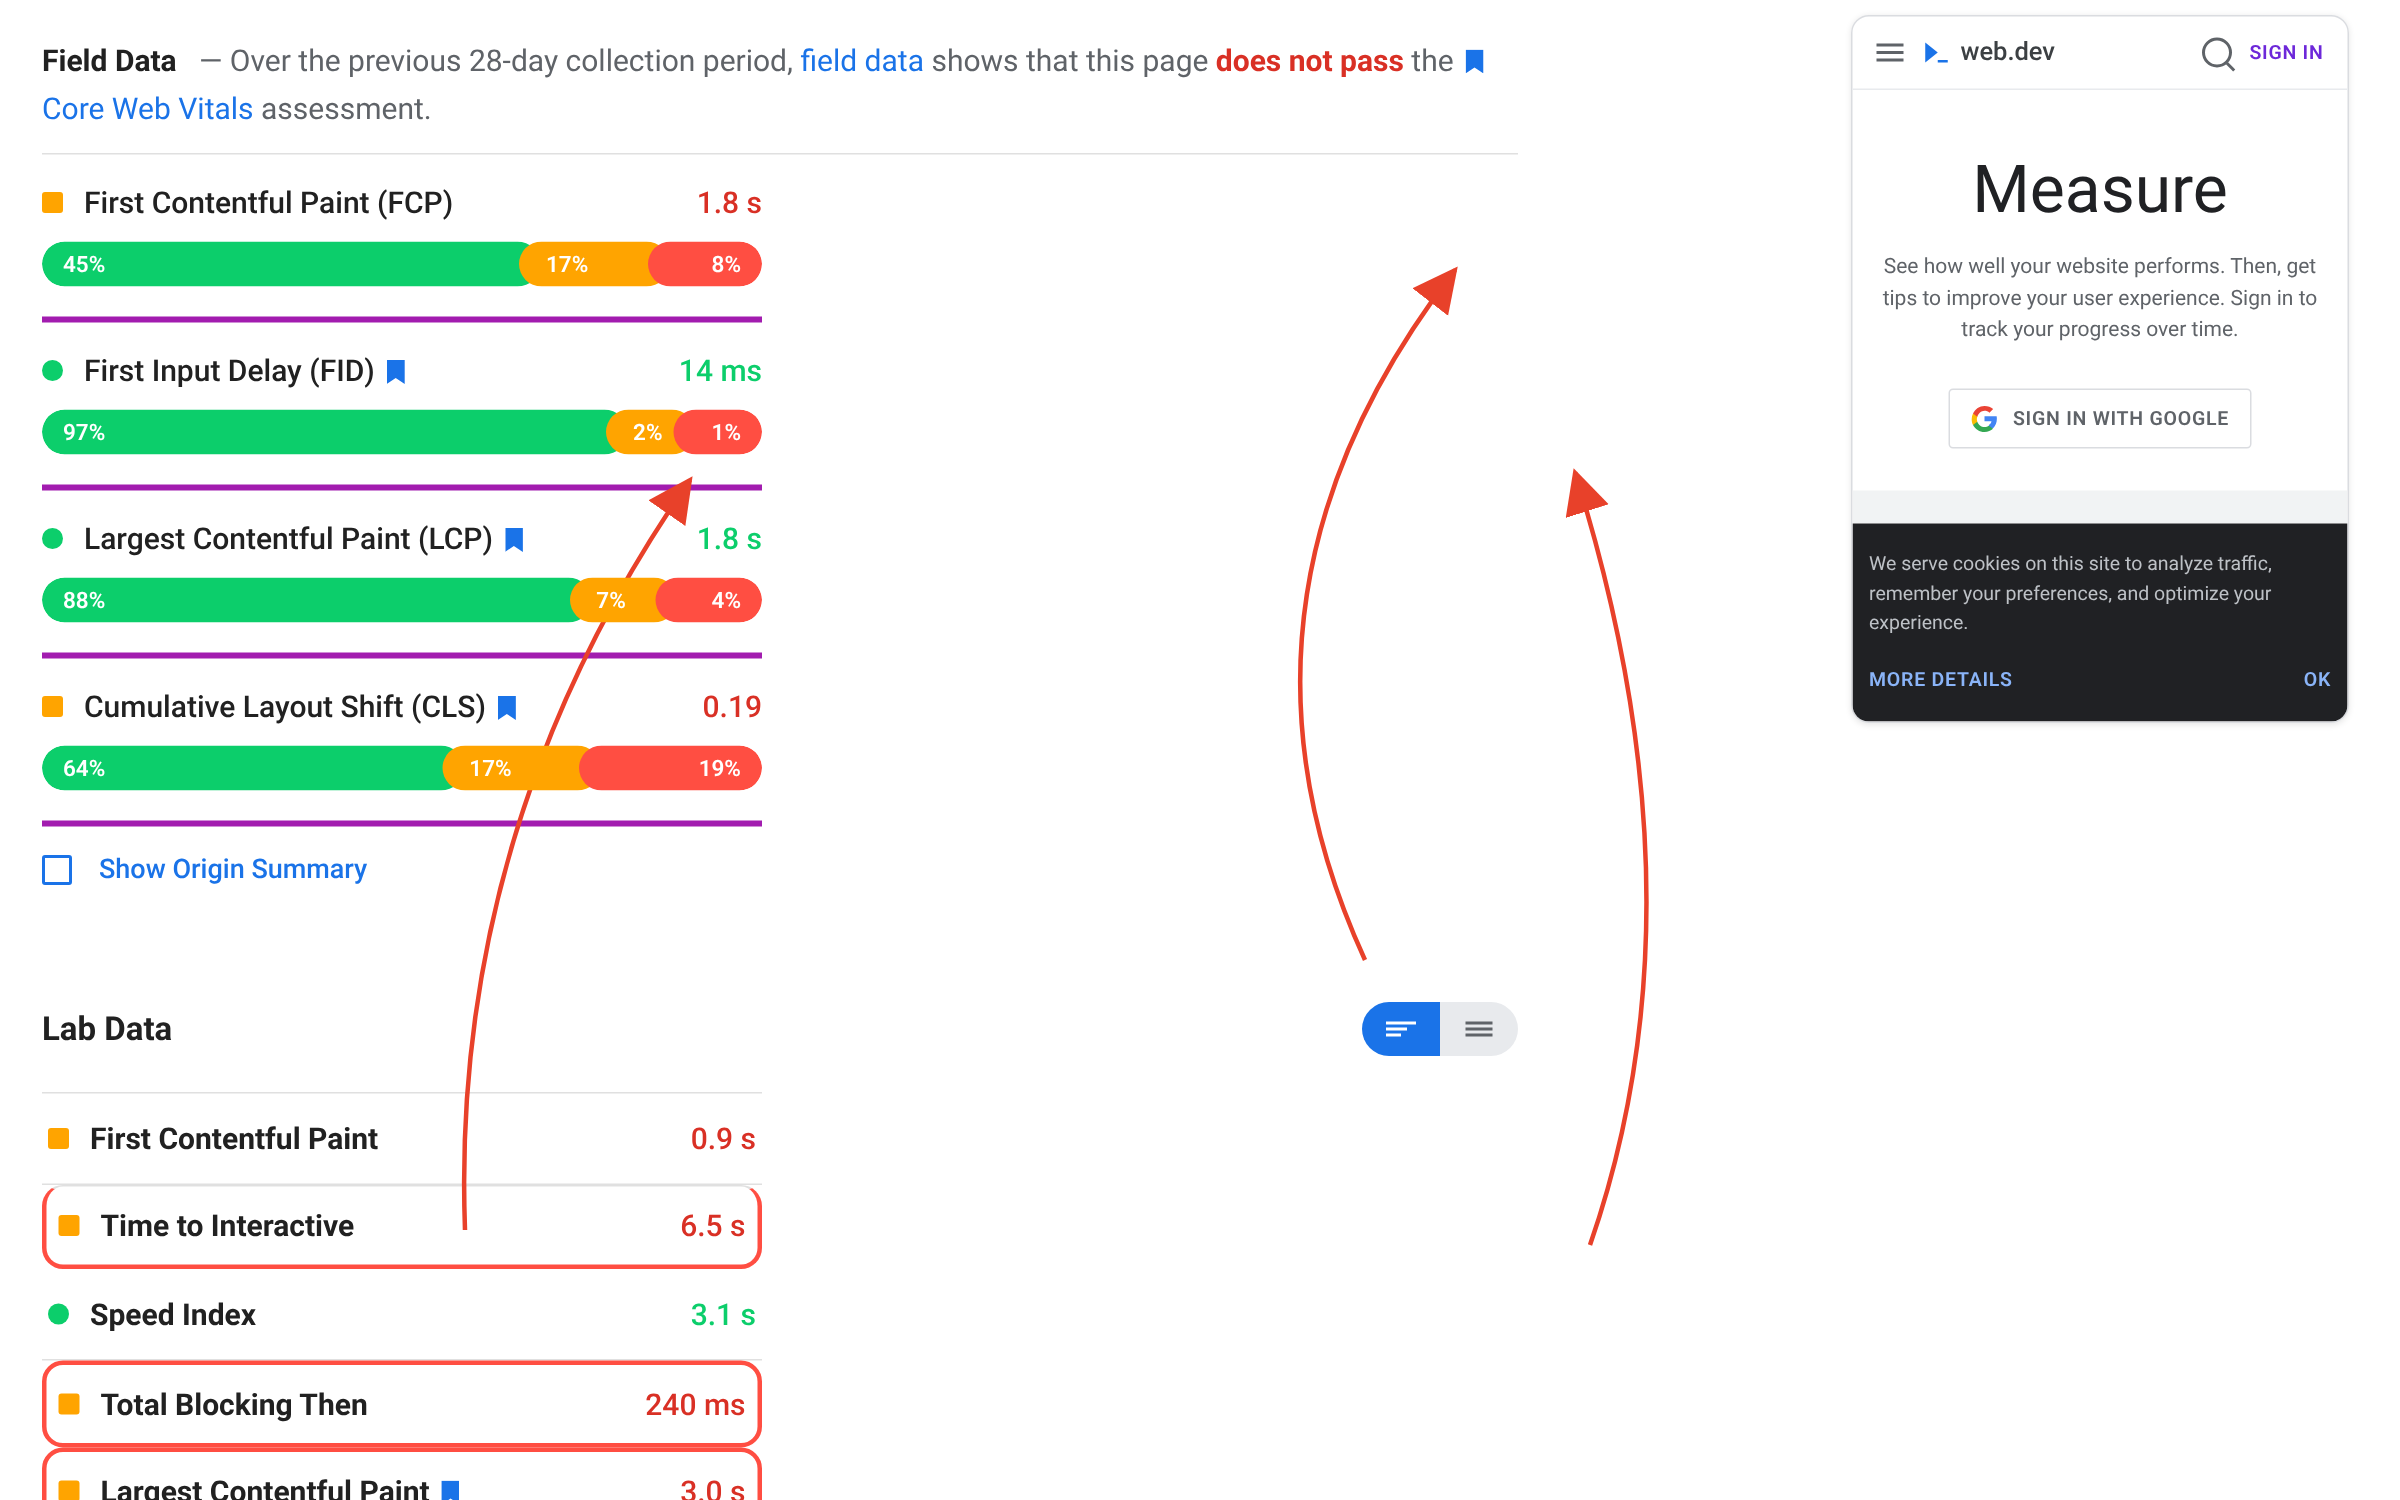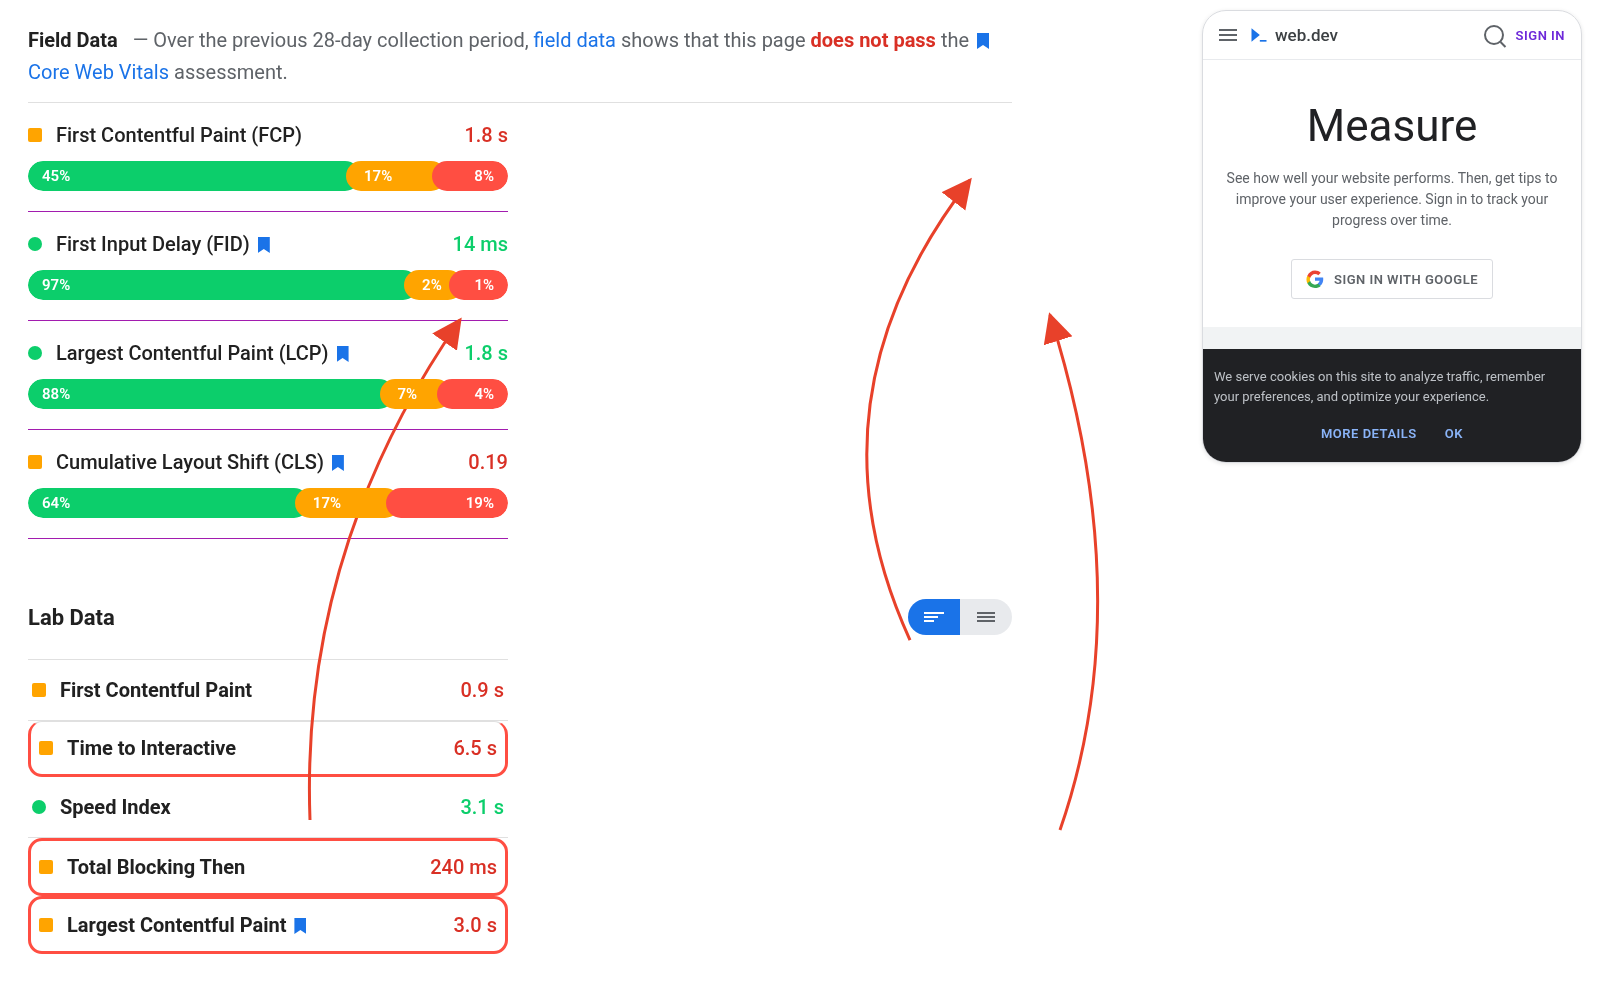--- a/index.html
+++ b/index.html
@@ -4,21 +4,21 @@
 <style>
 *{box-sizing:border-box;margin:0;padding:0}
 body{font-family:Roboto,Arial,sans-serif;background:#fff;color:#212121;width:1600px;height:1000px;position:relative;overflow:hidden}
 .main{width:1040px;padding:24px 28px}
 .fd-head{font-size:20px;color:#5f6368;line-height:1.6;margin-bottom:14px}
 .fd-head b{color:#212121;font-weight:700}
 .fd-link{color:#1a73e8}
 .fd-fail{color:#d93025;font-weight:700}
 .bm{display:inline-block;width:12px;height:16px;background:#1a73e8;clip-path:polygon(0 0,100% 0,100% 100%,50% 75%,0 100%);vertical-align:-2px;margin:0 3px}
 .metrics{display:flex;flex-wrap:wrap;gap:0 40px;border-top:1px solid #e0e0e0}
-.metric{width:480px;border-bottom:1px solid #a21caf;padding:20px 0}
+.metric{width:480px;border-bottom:4px solid #a21caf;padding:20px 0}
 .mrow{display:flex;align-items:center;margin-bottom:14px}
 .dot{width:14px;height:14px;margin-right:14px;flex-shrink:0}
 .dot.sq{border-radius:2px}
 .dot.ci{border-radius:50%}
 .mname{font-size:20px;font-weight:500;flex:1}
 .mval{font-size:20px;font-weight:500}
 .bar{display:flex;height:30px;width:100%;border-radius:15px;overflow:hidden;font-size:15px;font-weight:600;color:#fff}
 .seg{display:flex;align-items:center;padding:0 14px;border-radius:15px}
 .seg:not(:first-child){margin-left:-14px;z-index:1;padding-left:18px}
 .seg:last-child{justify-content:flex-end;z-index:2}
@@ -32,38 +32,38 @@
 .tbtn{width:52px;height:36px;display:flex;align-items:center;justify-content:center}
 .tbtn.on{background:#1a73e8}
 .tbtn.off{background:#e8eaed}
 .tline{width:18px;height:2px;margin:2px 0}
 .lab-grid{display:flex;flex-wrap:wrap;gap:0 40px}
 .lrow{width:480px;display:flex;align-items:center;padding:18px 4px;border-bottom:1px solid #e0e0e0}
 .lrow:nth-child(-n+2){border-top:1px solid #e0e0e0}
 .hl{border:3px solid #ff4e42;border-radius:14px;padding:14px 8px}
 .lname{font-size:20px;font-weight:700;flex:1}
 .lval{font-size:20px;font-weight:500}
-.phone{position:absolute;top:10px;right:18px;width:380px;border:1px solid #dadce0;border-radius:24px;overflow:hidden;box-shadow:0 1px 4px rgba(0,0,0,.1)}
+.phone{position:absolute;top:10px;right:34px;width:332px;border:1px solid #dadce0;border-radius:12px;overflow:hidden;box-shadow:0 1px 4px rgba(0,0,0,.1)}
 .phdr{display:flex;align-items:center;padding:14px 16px;border-bottom:1px solid #e8eaed;gap:12px}
 .hambg{display:flex;flex-direction:column;gap:3px}
 .hambg span{width:18px;height:2px;background:#5f6368}
 .logo{display:flex;align-items:center;gap:6px;font-size:17px;color:#3c4043;font-weight:500}
 .logol{width:20px;height:20px}
 .spc{flex:1}
 .srch{width:20px;height:20px;border:2px solid #5f6368;border-radius:50%;position:relative}
 .srch:after{content:"";position:absolute;width:2px;height:7px;background:#5f6368;bottom:-5px;right:-2px;transform:rotate(-45deg)}
 .signin{font-size:13px;font-weight:600;color:#6d28d9;letter-spacing:.5px}
 .pbody{padding:40px 20px 28px;text-align:center}
 .pbody h1{font-size:44px;font-weight:400;color:#202124;margin-bottom:16px}
 .pbody p{font-size:14px;color:#5f6368;line-height:1.5;margin-bottom:28px}
 .gbtn{display:inline-flex;align-items:center;gap:10px;padding:10px 14px;border:1px solid #dadce0;border-radius:3px;font-size:13px;font-weight:600;color:#5f6368;letter-spacing:.5px}
 .glg{width:18px;height:18px}
 .pgrey{height:22px;background:#f1f3f4}
 .cookie{background:#202124;color:#bdc1c6;padding:18px 11px;font-size:13px;line-height:1.5}
-.cact{display:flex;justify-content:center;gap:28px;margin-top:18px;color:#8ab4f8;font-weight:600;letter-spacing:.5px}
+.cact{display:flex;justify-content:space-between;gap:28px;margin-top:18px;color:#8ab4f8;font-weight:600;letter-spacing:.5px}
 svg.arrows{position:absolute;top:0;left:0;width:1600px;height:1000px;pointer-events:none}
 </style>
 </head>
 <body>
 
 <div class="main">
   <div class="fd-head">
     <b>Field Data</b>&nbsp;&nbsp;
     <span>— Over the previous 28-day collection period,</span>
     <span class="fd-link">field data</span>
@@ -119,20 +119,24 @@
           <span class="mval tr">0.19</span>
         </div>
         <div class="bar">
           <div class="seg g" style="flex:62">64%</div>
           <div class="seg o" style="flex:18">17%</div>
           <div class="seg r" style="flex:22">19%</div>
         </div>
       </div>
     </div>
 
+  <div class="sos">
+    <span class="cb"></span>
+    <span>Show Origin Summary</span>
+  </div>
 
   <div class="lab-head">
     <h2>Lab Data</h2>
     <div class="toggle">
       <div class="tbtn on">
         <div>
             <div class="tline" style="background:#fff;width:20px"></div>
             <div class="tline" style="background:#fff;width:14px"></div>
             <div class="tline" style="background:#fff;width:10px"></div>
           </div>

